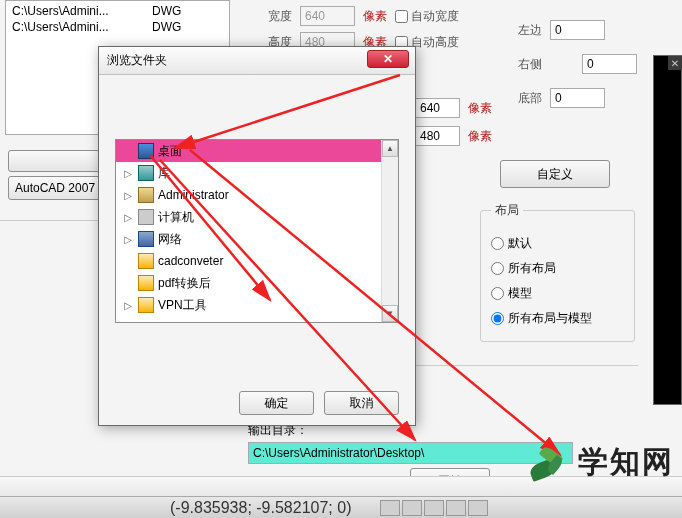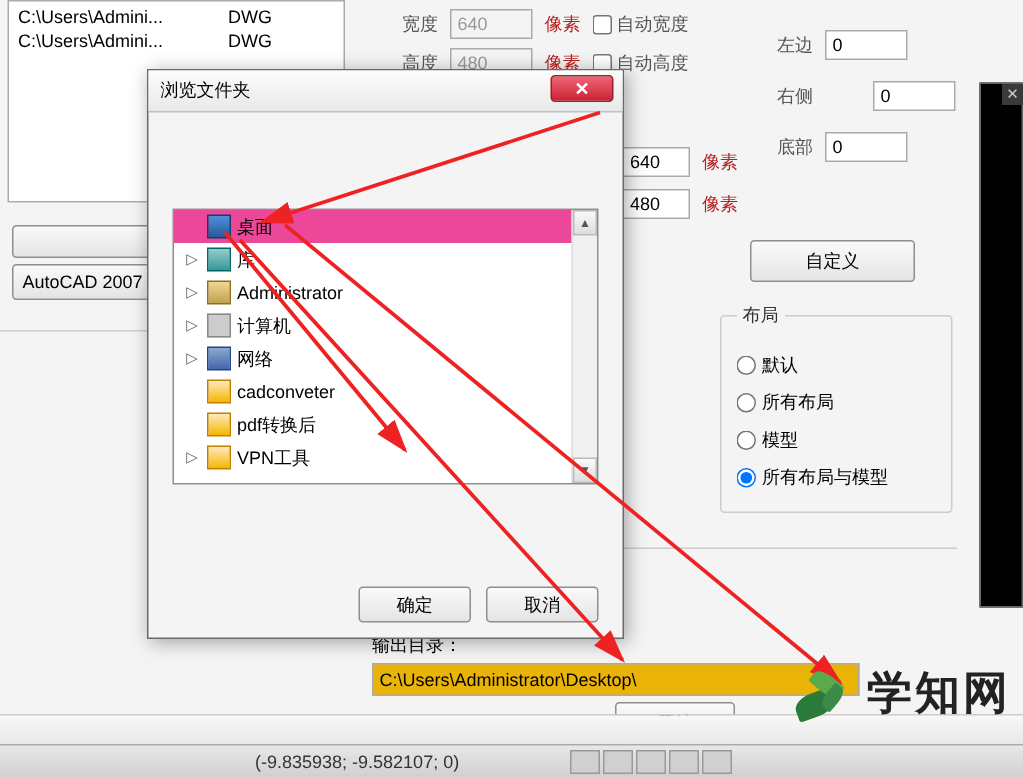--- a/index.html
+++ b/index.html
@@ -33,21 +33,21 @@
 
 .layout-group{position:absolute;left:480px;top:202px;width:155px;height:140px;border:1px solid #ccc;border-radius:3px;padding:8px 10px;}
 .layout-group legend{padding:0 4px;color:#333;}
 .radio-row{display:flex;align-items:center;gap:4px;margin:8px 0;}
 .radio-row input{width:13px;height:13px;}
 
 
 .bottom-group{position:absolute;left:248px;top:375px;width:390px;}
 .bottom-group .lbl{display:block;margin-bottom:3px;}
 .bottom-group .chk{margin-bottom:10px;}
-.output-path{width:325px;height:22px;border:1px solid #aaa;padding:0 4px;background:#eab308;}
+.output-path{width:325px;height:22px;border:1px solid #aaa;padding:0 4px;background:#5eead4;}
 
 .start-btn{position:absolute;left:410px;top:468px;width:80px;height:26px;background:linear-gradient(#fafafa,#e4e4e4);border:1px solid #8e8e8e;border-radius:3px;}
 
 
 .dialog{position:absolute;left:98px;top:46px;width:318px;height:380px;background:#f4f4f4;border:1px solid #6a6a6a;box-shadow:2px 2px 12px rgba(0,0,0,0.35);}
 .dialog-title{height:28px;background:linear-gradient(#fdfdfd,#e8e8e8);border-bottom:1px solid #c0c0c0;display:flex;align-items:center;padding:0 8px;position:relative;}
 .dialog-close{position:absolute;right:6px;top:3px;width:42px;height:18px;background:linear-gradient(#e67,#c23);border:1px solid #922;border-radius:3px;color:#fff;display:flex;align-items:center;justify-content:center;font-weight:bold;}
 .tree-container{position:absolute;left:16px;top:92px;width:284px;height:184px;background:#fff;border:1px solid #8e8e8e;overflow:hidden;}
 .scrollbar{position:absolute;right:0;top:0;width:17px;height:100%;background:#f0f0f0;border-left:1px solid #ddd;}
 .scroll-up,.scroll-down{height:17px;background:linear-gradient(#fafafa,#ddd);border:1px solid #bbb;display:flex;align-items:center;justify-content:center;font-size:8px;color:#555;}
@@ -67,21 +67,21 @@
 
 
 .black-panel{position:absolute;right:0;top:55px;width:29px;height:350px;background:#000;border:1px solid #666;}
 .black-close{position:absolute;right:0;top:56px;width:14px;height:14px;background:#3a3a3a;color:#ccc;display:flex;align-items:center;justify-content:center;font-size:10px;}
 
 
 .arrow{position:absolute;pointer-events:none;}
 
 
 .status-bar{position:absolute;left:0;bottom:0;width:682px;height:22px;background:linear-gradient(#e8e8e8,#d0d0d0);border-top:1px solid #aaa;display:flex;align-items:center;}
-.status-coords{position:absolute;left:170px;color:#333;font-size:12px;}
+.status-coords{position:absolute;left:170px;color:#333;font-size:16px;}
 .status-icons{position:absolute;left:380px;display:flex;gap:2px;}
 .status-icons span{width:20px;height:16px;background:#d0d0d0;border:1px solid #999;}
 .upper-status{position:absolute;left:0;bottom:22px;width:682px;height:20px;background:linear-gradient(#f8f8f8,#e8e8e8);border-top:1px solid #ccc;}
 
 
 .watermark{position:absolute;right:8px;bottom:35px;display:flex;align-items:center;gap:8px;}
 .watermark-text{font-size:30px;font-weight:bold;color:#222;font-family:Liberation Sans, sans-serif;letter-spacing:2px;}
 .watermark-logo{width:44px;height:38px;position:relative;overflow:hidden;}
 .leaf{position:absolute;background:#2a7a3a;border-radius:50% 10% 50% 10%;}
 .leaf.l1{width:26px;height:16px;left:4px;top:18px;transform:rotate(-20deg);}

